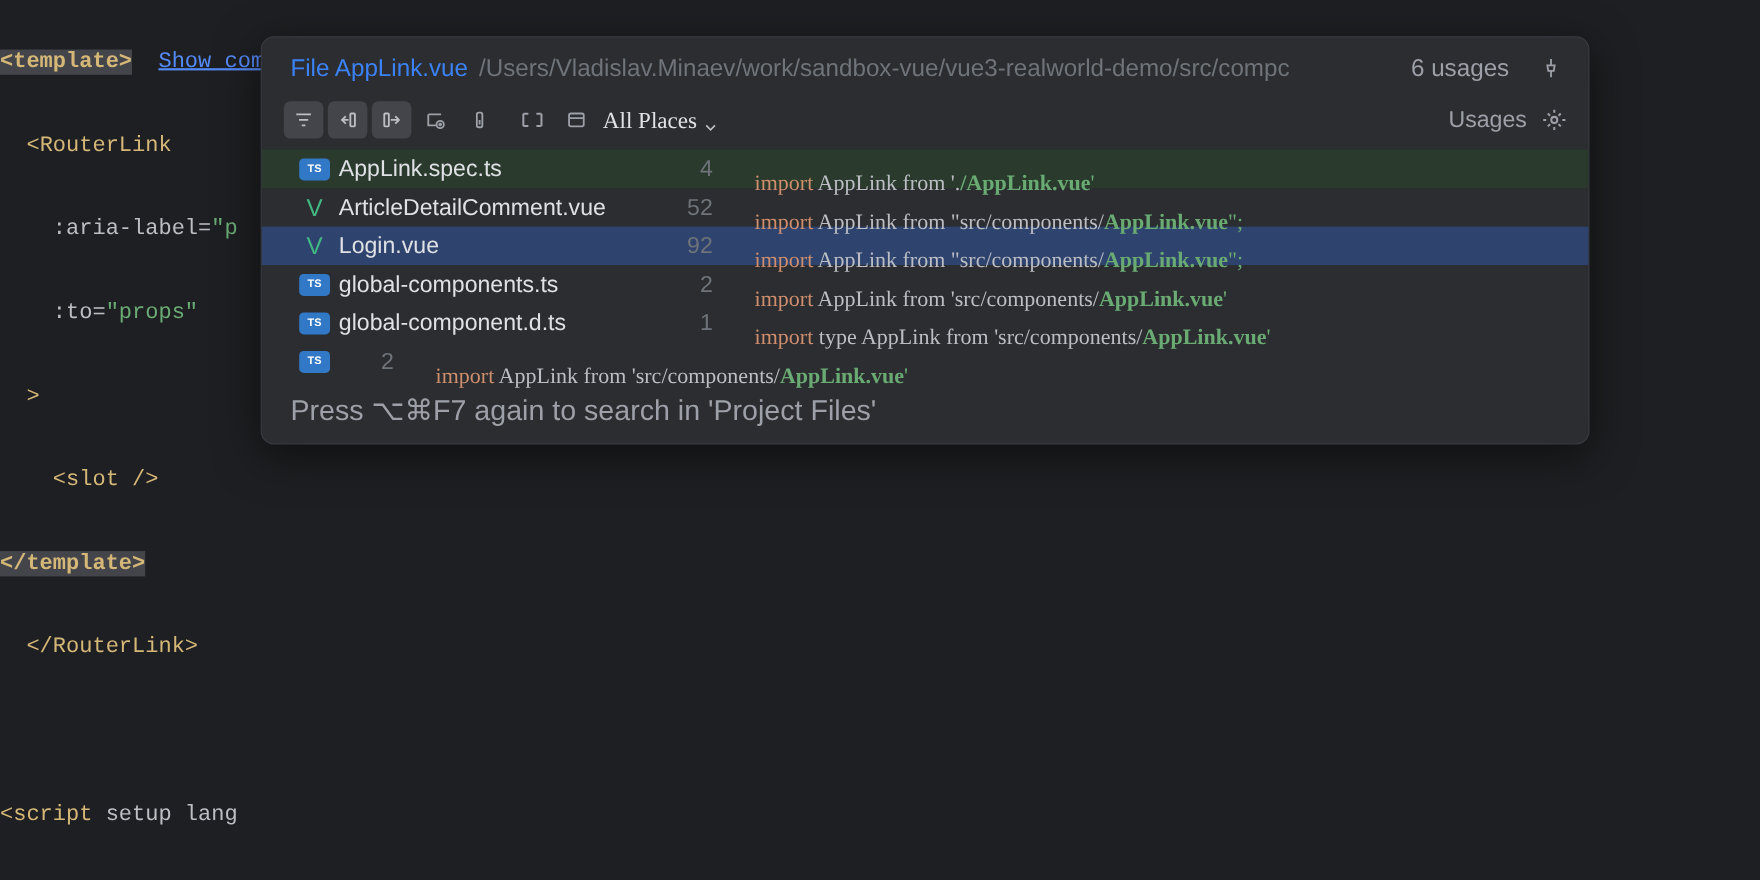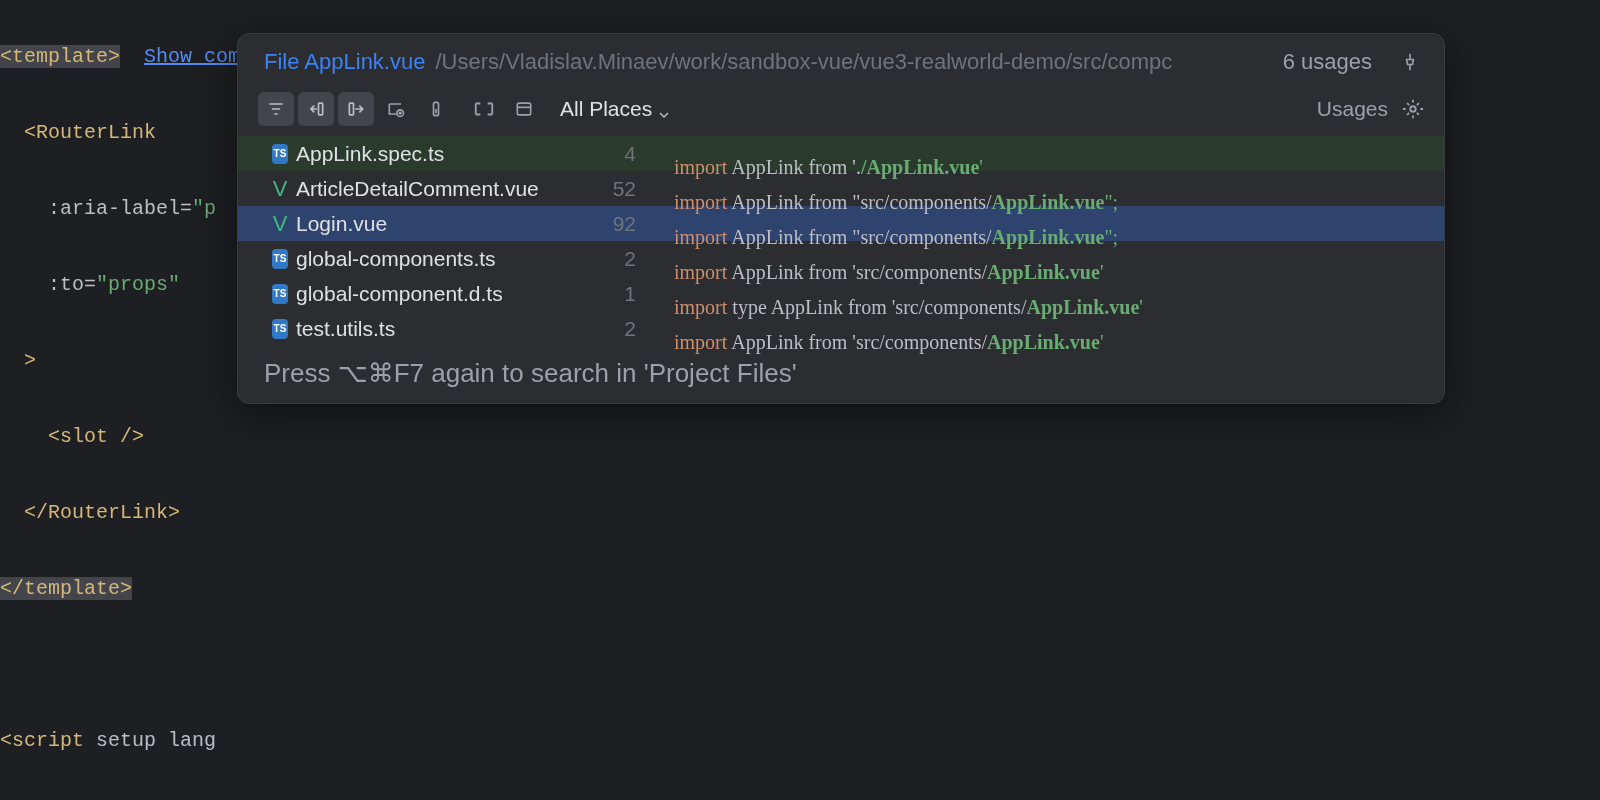--- a/index.html
+++ b/index.html
@@ -22,20 +22,21 @@
 
     .code-line { padding: 0; }
     .tag-bracket { color: #d5b778; }
     .tag-name { color: #d5b778; }
     .attr-name { color: #bcbec4; }
     .attr-value { color: #6aab73; }
     .hint-link { color: #548af7; text-decoration: underline; cursor: pointer; }
     .badge-template {
       background: #43454a;
       border-radius: 0;
+      font-weight: bold;
     }
 
     .popup {
       position: absolute;
       top: 33px;
       left: 237px;
       width: 1208px;
       background: #2b2d30;
       border: 1px solid #393b40;
       border-radius: 12px;
@@ -71,42 +72,43 @@
       cursor: pointer;
     }
     .tool-btn.active { background: #43454a; }
     .tool-sep { width: 8px; }
     .scope-dd {
       display: inline-flex;
       align-items: flex-end;
       gap: 6px;
       color: #dfe1e5;
       font-size: 21px;
-      margin-left: 14px;
+      margin-left: 2px;
       cursor: pointer;
+      font-family: Liberation Serif, serif;
     }
     .toolbar-spacer { flex: 1; }
     .usages-label { color: #9da0a8; font-size: 21px; margin-right: 14px; cursor: pointer; }
     .gear { color: #9da0a8; cursor: pointer; }
 
     .results {
       padding-bottom: 2px;
     }
     .result-row {
       display: flex;
       align-items: center;
       height: 35px;
       padding: 0 0 0 34px;
       cursor: pointer;
       font-size: 21px;
     }
     .result-row.green { background: #2a3b2e; }
     .result-row.selected { background: #2e436e; }
     .file-icon {
-      width: 16px;
+      width: 28px;
       height: 20px;
       margin-right: 8px;
       display: inline-flex;
       align-items: center;
       justify-content: center;
       border-radius: 4px;
       font-size: 10px;
       font-weight: bold;
       flex: none;
     }
@@ -131,22 +133,22 @@
 </head>
 <body>
 
 <div class="editor">
 <div class="code-line"><span class="badge-template"><span class="tag-bracket">&lt;</span><span class="tag-name">template</span><span class="tag-bracket">&gt;</span></span>  <span class="hint-link">Show component usages</span></div>
 <div class="code-line">  <span class="tag-bracket">&lt;</span><span class="tag-name">RouterLink</span></div>
 <div class="code-line">    <span class="attr-name">:aria-label=</span><span class="attr-value">"p</span></div>
 <div class="code-line">    <span class="attr-name">:to=</span><span class="attr-value">"props"</span></div>
 <div class="code-line">  <span class="tag-bracket">&gt;</span></div>
 <div class="code-line">    <span class="tag-bracket">&lt;</span><span class="tag-name">slot</span> <span class="tag-bracket">/&gt;</span></div>
+<div class="code-line"><span class="badge-template"><span class="tag-bracket">&lt;/</span><span class="tag-name">template</span><span class="tag-bracket">&gt;</span></span></div>
 <div class="code-line">  <span class="tag-bracket">&lt;/</span><span class="tag-name">RouterLink</span><span class="tag-bracket">&gt;</span></div>
-<div class="code-line"><span class="badge-template"><span class="tag-bracket">&lt;/</span><span class="tag-name">template</span><span class="tag-bracket">&gt;</span></span></div>
 <div class="code-line">&nbsp;</div>
 <div class="code-line"><span class="tag-bracket">&lt;</span><span class="tag-name">script</span> <span class="attr-name">setup lang</span></div>
 <div class="code-line"></div>
 
 
 
 
 
 
 
@@ -253,20 +255,19 @@
         <span class="result-snippet"><span class="sn-kw">import</span><span class="sn-text"> AppLink from 'src/components/</span><span class="sn-match">AppLink.vue</span><span class="sn-str">'</span></span>
       </div>
       <div class="result-row ">
         <span class="file-icon ts">TS</span>
         <span class="result-filename">global-component.d.ts</span>
         <span class="result-linenum">1</span>
         <span class="result-snippet"><span class="sn-kw">import</span><span class="sn-text"> type AppLink from 'src/components/</span><span class="sn-match">AppLink.vue</span><span class="sn-str">'</span></span>
       </div>
       <div class="result-row ">
         <span class="file-icon ts">TS</span>
-        <span class="result-filename">test.utils.ts</span>
         <span class="result-linenum">2</span>
         <span class="result-snippet"><span class="sn-kw">import</span><span class="sn-text"> AppLink from 'src/components/</span><span class="sn-match">AppLink.vue</span><span class="sn-str">'</span></span>
       </div>
     </div>
 
   <div class="popup-footer">Press ⌥⌘F7 again to search in 'Project Files'</div>
 </div>
 
 </body></html>

